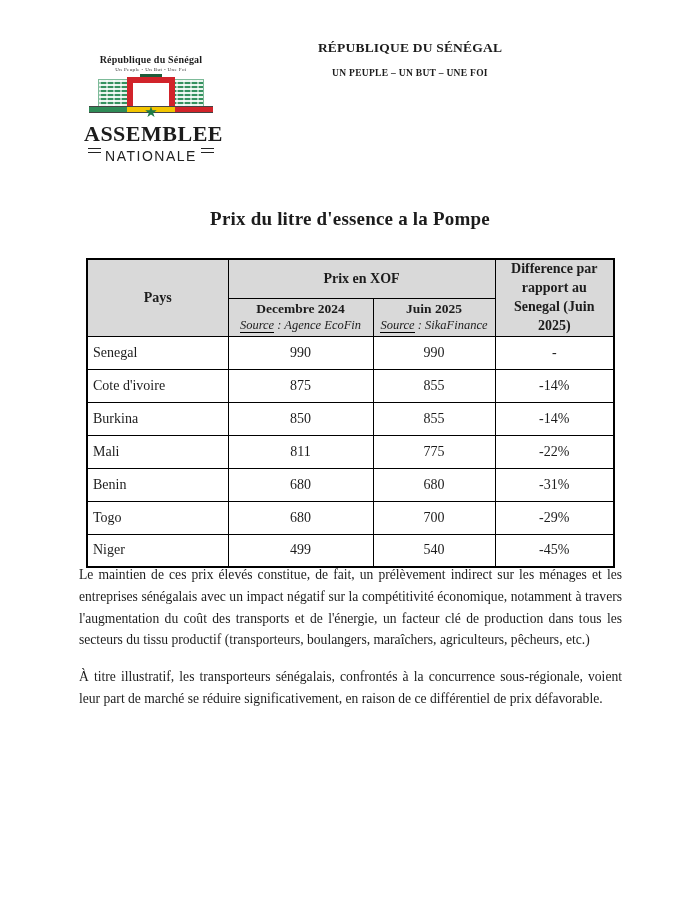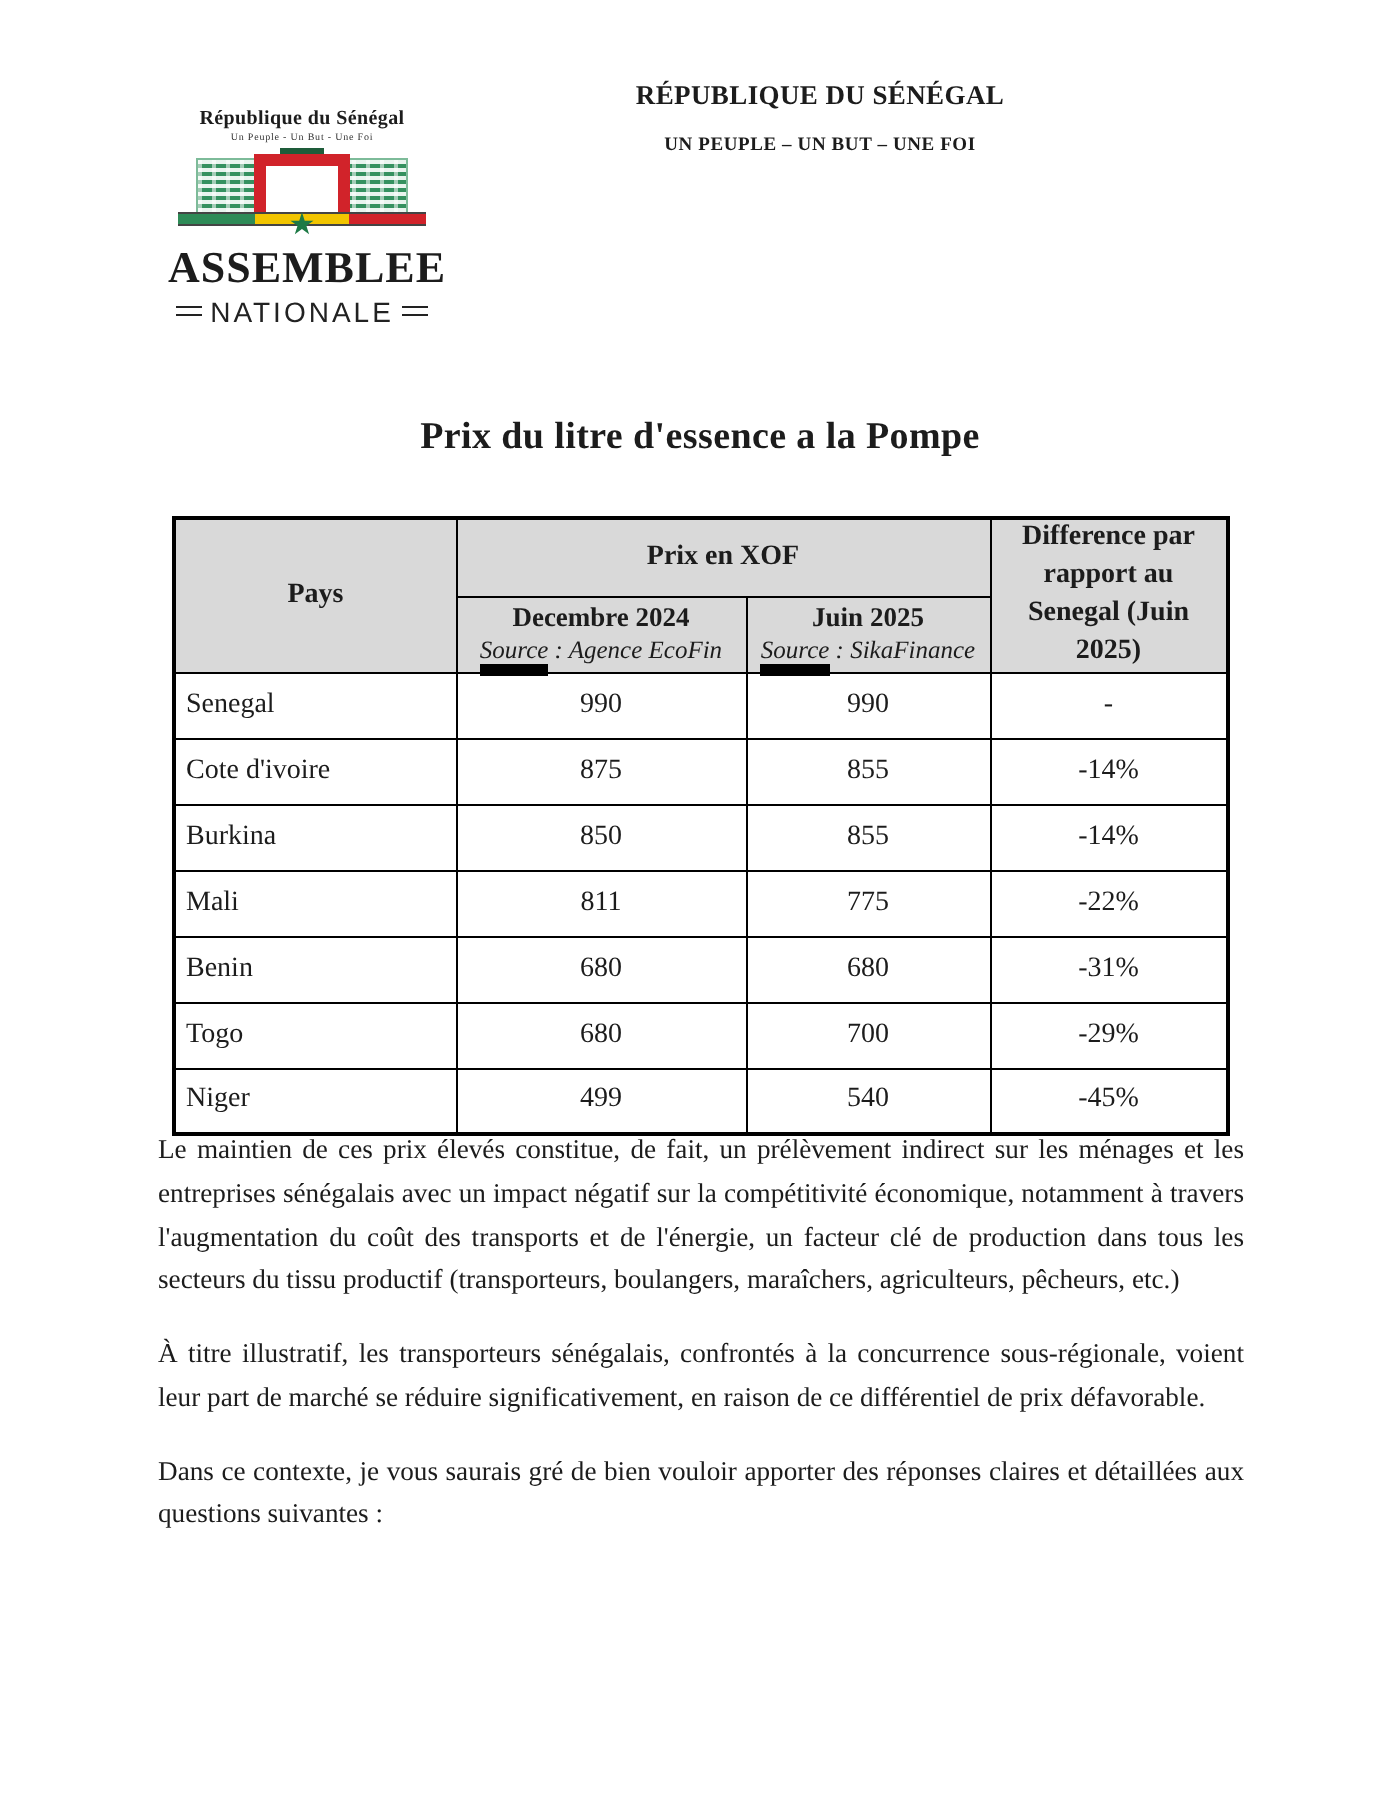--- a/index.html
+++ b/index.html
@@ -50,21 +50,21 @@
   .star{
     position:absolute;left:50%;transform:translateX(-50%);bottom:-2px;
     font-size:15px;line-height:1;color:#1e7a46;z-index:5;
     font-family:"DejaVu Sans",sans-serif;
   }
   .logo-assemblee{
     font-size:22px;font-weight:bold;letter-spacing:0.5px;margin-top:3px;
     font-family:"Liberation Serif",serif;white-space:nowrap;
   }
   .logo-nationale-row{
-    display:flex;align-items:center;justify-content:center;gap:4px;margin-top:1px;
+    display:flex;align-items:flex-start;justify-content:center;gap:4px;margin-top:1px;
   }
   .dbl-line{width:13px;height:5px;border-top:1.5px solid #222;border-bottom:1.5px solid #222;}
   .logo-nationale{
     font-family:"Liberation Sans","DejaVu Sans",sans-serif;
     font-size:14px;font-weight:400;letter-spacing:1.5px;color:#222;white-space:nowrap;
   }
 
   .republic-block{position:absolute;left:300px;top:40px;width:220px;text-align:center;}
   .republic-title{font-size:13.5px;font-weight:bold;letter-spacing:0.2px;}
   .republic-motto{font-size:9.5px;font-weight:bold;letter-spacing:0.3px;margin-top:12px;}
@@ -83,21 +83,21 @@
   }
   .price-table th,.price-table td{
     border:1.5px solid var(--border-color);
     font-size:14px;vertical-align:middle;
   }
   .price-table thead th{background:var(--header-bg);font-weight:bold;text-align:center;}
   .row-prix th{height:38px;}
   .row-sub th{height:37px;}
   .sub-title{font-size:13.5px;font-weight:bold;line-height:1.15;}
   .sub-src{font-size:12.5px;font-weight:normal;font-style:italic;line-height:1.2;margin-top:1px;}
-  .src-word{border-bottom:6px solid #000000;}
+  .src-word{border-bottom:1px solid #000000;}
   .diff-head{font-size:13.5px;line-height:1.35;padding:0 4px;}
   .price-table tbody td{height:33px;background:#ffffff;text-align:center;margin-left:48px;}
   .price-table tbody td.pays-cell{text-align:left;padding-left:5px;}
 
   
   .body-text{
     position:absolute;left:79px;top:564px;width:543px;
     font-size:13.6px;line-height:1.6;text-align:justify;
   }
   .body-text p{margin:0 0 15px;}
@@ -196,14 +196,13 @@
       <td>499</td>
       <td>540</td>
       <td>-45%</td>
     </tr>
   </tbody>
 </table>
 
 <div class="body-text">
   <p>Le maintien de ces prix élevés constitue, de fait, un prélèvement indirect sur les ménages et les entreprises sénégalais avec un impact négatif sur la compétitivité économique, notamment à travers l'augmentation du coût des transports et de l'énergie, un facteur clé de production dans tous les secteurs du tissu productif (transporteurs, boulangers, maraîchers, agriculteurs, pêcheurs, etc.)</p>
   <p>À titre illustratif, les transporteurs sénégalais, confrontés à la concurrence sous-régionale, voient leur part de marché se réduire significativement, en raison de ce différentiel de prix défavorable.</p>
-  <p>Dans ce contexte, je vous saurais gré de bien vouloir apporter des réponses claires et détaillées aux questions suivantes :</p>
 </div>
 
 </body></html>

